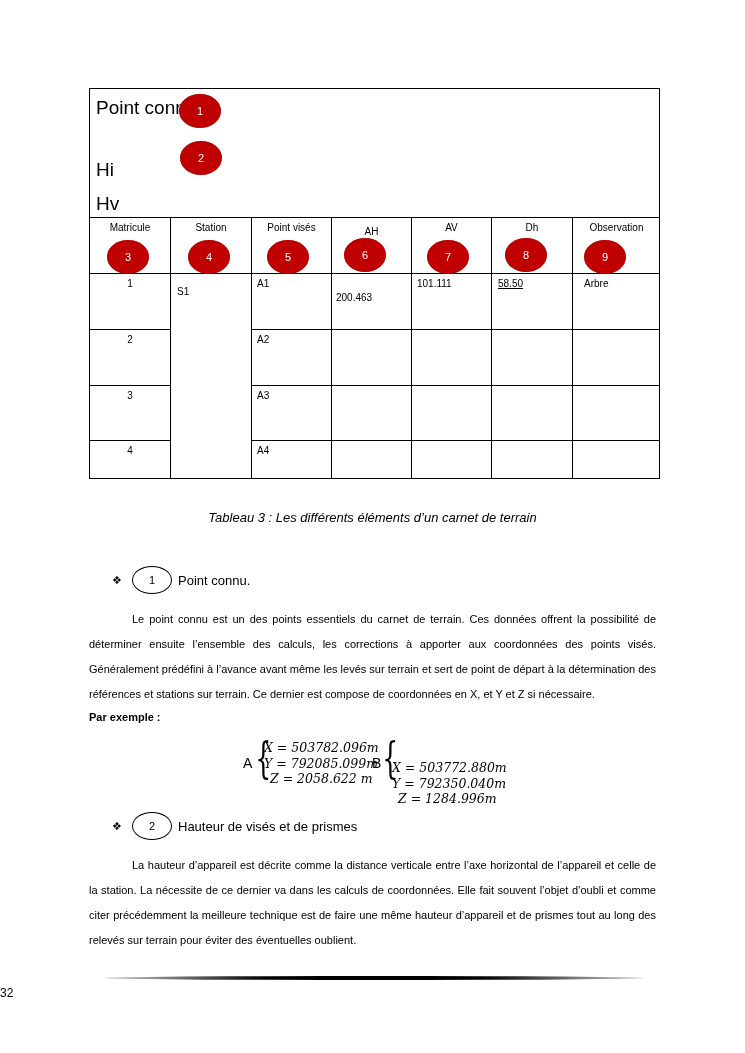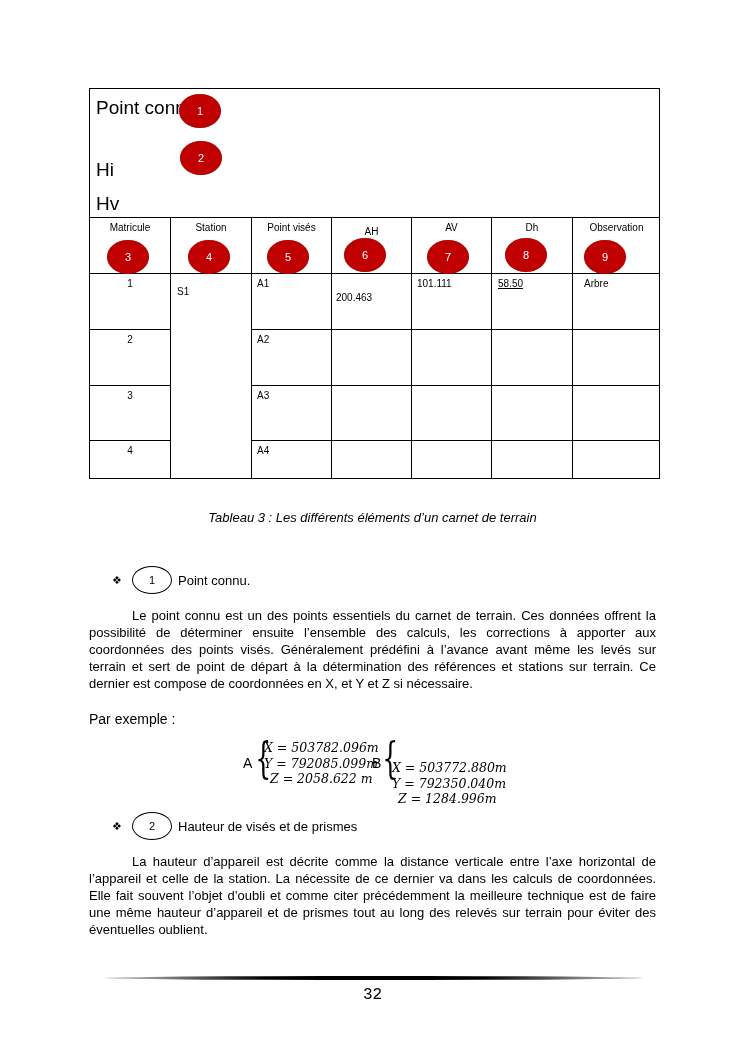--- a/index.html
+++ b/index.html
@@ -10,26 +10,26 @@
   .hdr-text { position:absolute; font-size:19px; line-height:16px;margin-top:8px; }
   .badge { position:absolute; width:42px; height:34px; border-radius:50%; background:#c00000; color:#fff; font-size:11px; display:flex; align-items:center; justify-content:center; box-shadow:inset 0 0 2px #900; }
   .vline { position:absolute; width:1px; background:#000; }
   .hline { position:absolute; height:1px; background:#000; }
   .cell { position:absolute; font-size:10px; line-height:15px; }
   .center { text-align:center; }
   .caption { position:absolute; left:0; width:745px; top:510px; text-align:center; font-style:italic; font-size:13px; }
   .bullet-row { position:absolute; display:flex; align-items:center; font-size:13px; }
   .diamond { font-size:11px; width:20px; }
   .circle { width:40px; height:28px; border:1px solid #000; border-radius:50%; display:flex; align-items:center; justify-content:center; font-size:11px; margin-right:6px; box-sizing:border-box; }
-  .para { position:absolute; left:89px; width:567px; font-size:13px; line-height:17px; text-align:justify; }
+  .para { position:absolute; left:89px; width:567px; font-size:11px; line-height:25px; text-align:justify; }
   .para .indent { display:inline-block; width:43px; }
   .formula { position:absolute; font-family:"DejaVu Serif", serif; font-style:italic; font-size:12.5px; line-height:15.5px; }
   .brace { position:absolute; font-family:"DejaVu Serif", serif; font-size:42px; line-height:42px; transform:scaleX(0.6); }
   .footer-line { position:absolute; left:105px; top:976px; width:538px; height:4px; background:linear-gradient(to right, rgba(0,0,0,0.2), #000 30%, #000 70%, rgba(0,0,0,0.2)); border-radius:50%; }
-  .page-num { position:absolute; left:0; width:745px; top:986px; text-align:center; font-size:16px; font-family:Liberation Mono, monospace; }
+  .page-num { position:absolute; left:0; width:745px; top:986px; text-align:left; font-size:12px; font-family:Liberation Sans, sans-serif; }
 </style>
 </head>
 <body>
 
 <div id="carnet">
 
   <div class="hdr-text" style="left:6px;top:3px;">Point connu</div>
   <div class="badge" style="left:89px;top:5px;">1</div>
   <div class="hdr-text" style="left:6px;top:65px;">Hi</div>
   <div class="badge" style="left:90px;top:52px;">2</div>
@@ -88,21 +88,21 @@
 
 <div class="caption">Tableau 3 : Les différents éléments d’un carnet de terrain</div>
 
 <div class="bullet-row" style="left:112px;top:566px;">
   <span class="diamond">❖</span>
   <span class="circle">1</span>
   <span>Point connu.</span>
 </div>
 <div class="para" style="top:607px;"><span class="indent"></span><span>Le point connu est un des points essentiels du carnet de terrain. Ces données offrent la possibilité de déterminer ensuite l’ensemble des calculs, les corrections à apporter aux coordonnées des points visés. Généralement prédéfini à l’avance avant même les levés sur terrain et sert de point de départ à la détermination des références et stations sur terrain. Ce dernier est compose de coordonnées en X, et Y et Z si nécessaire.</span></div>
 
-<div class="abs" style="left:89px;top:711px;font-size:14px;">Par exemple :</div>
+<div class="abs" style="left:89px;top:711px;font-size:11px;font-weight:bold;">Par exemple :</div>
 
 <div class="abs" style="left:243px;top:755px;font-size:14px;">A</div>
 <div class="brace" style="left:250px;top:738px;">{</div>
 <div class="formula" style="left:264px;top:740px;">
   <div>X = 503782.096m</div>
   <div>Y = 792085.099m</div>
   <div style="padding-left:6px;">Z = 2058.622 m</div>
 </div>
 <div class="abs" style="left:372px;top:755px;font-size:14px;">B</div>
 <div class="brace" style="left:377px;top:738px;">{</div>

